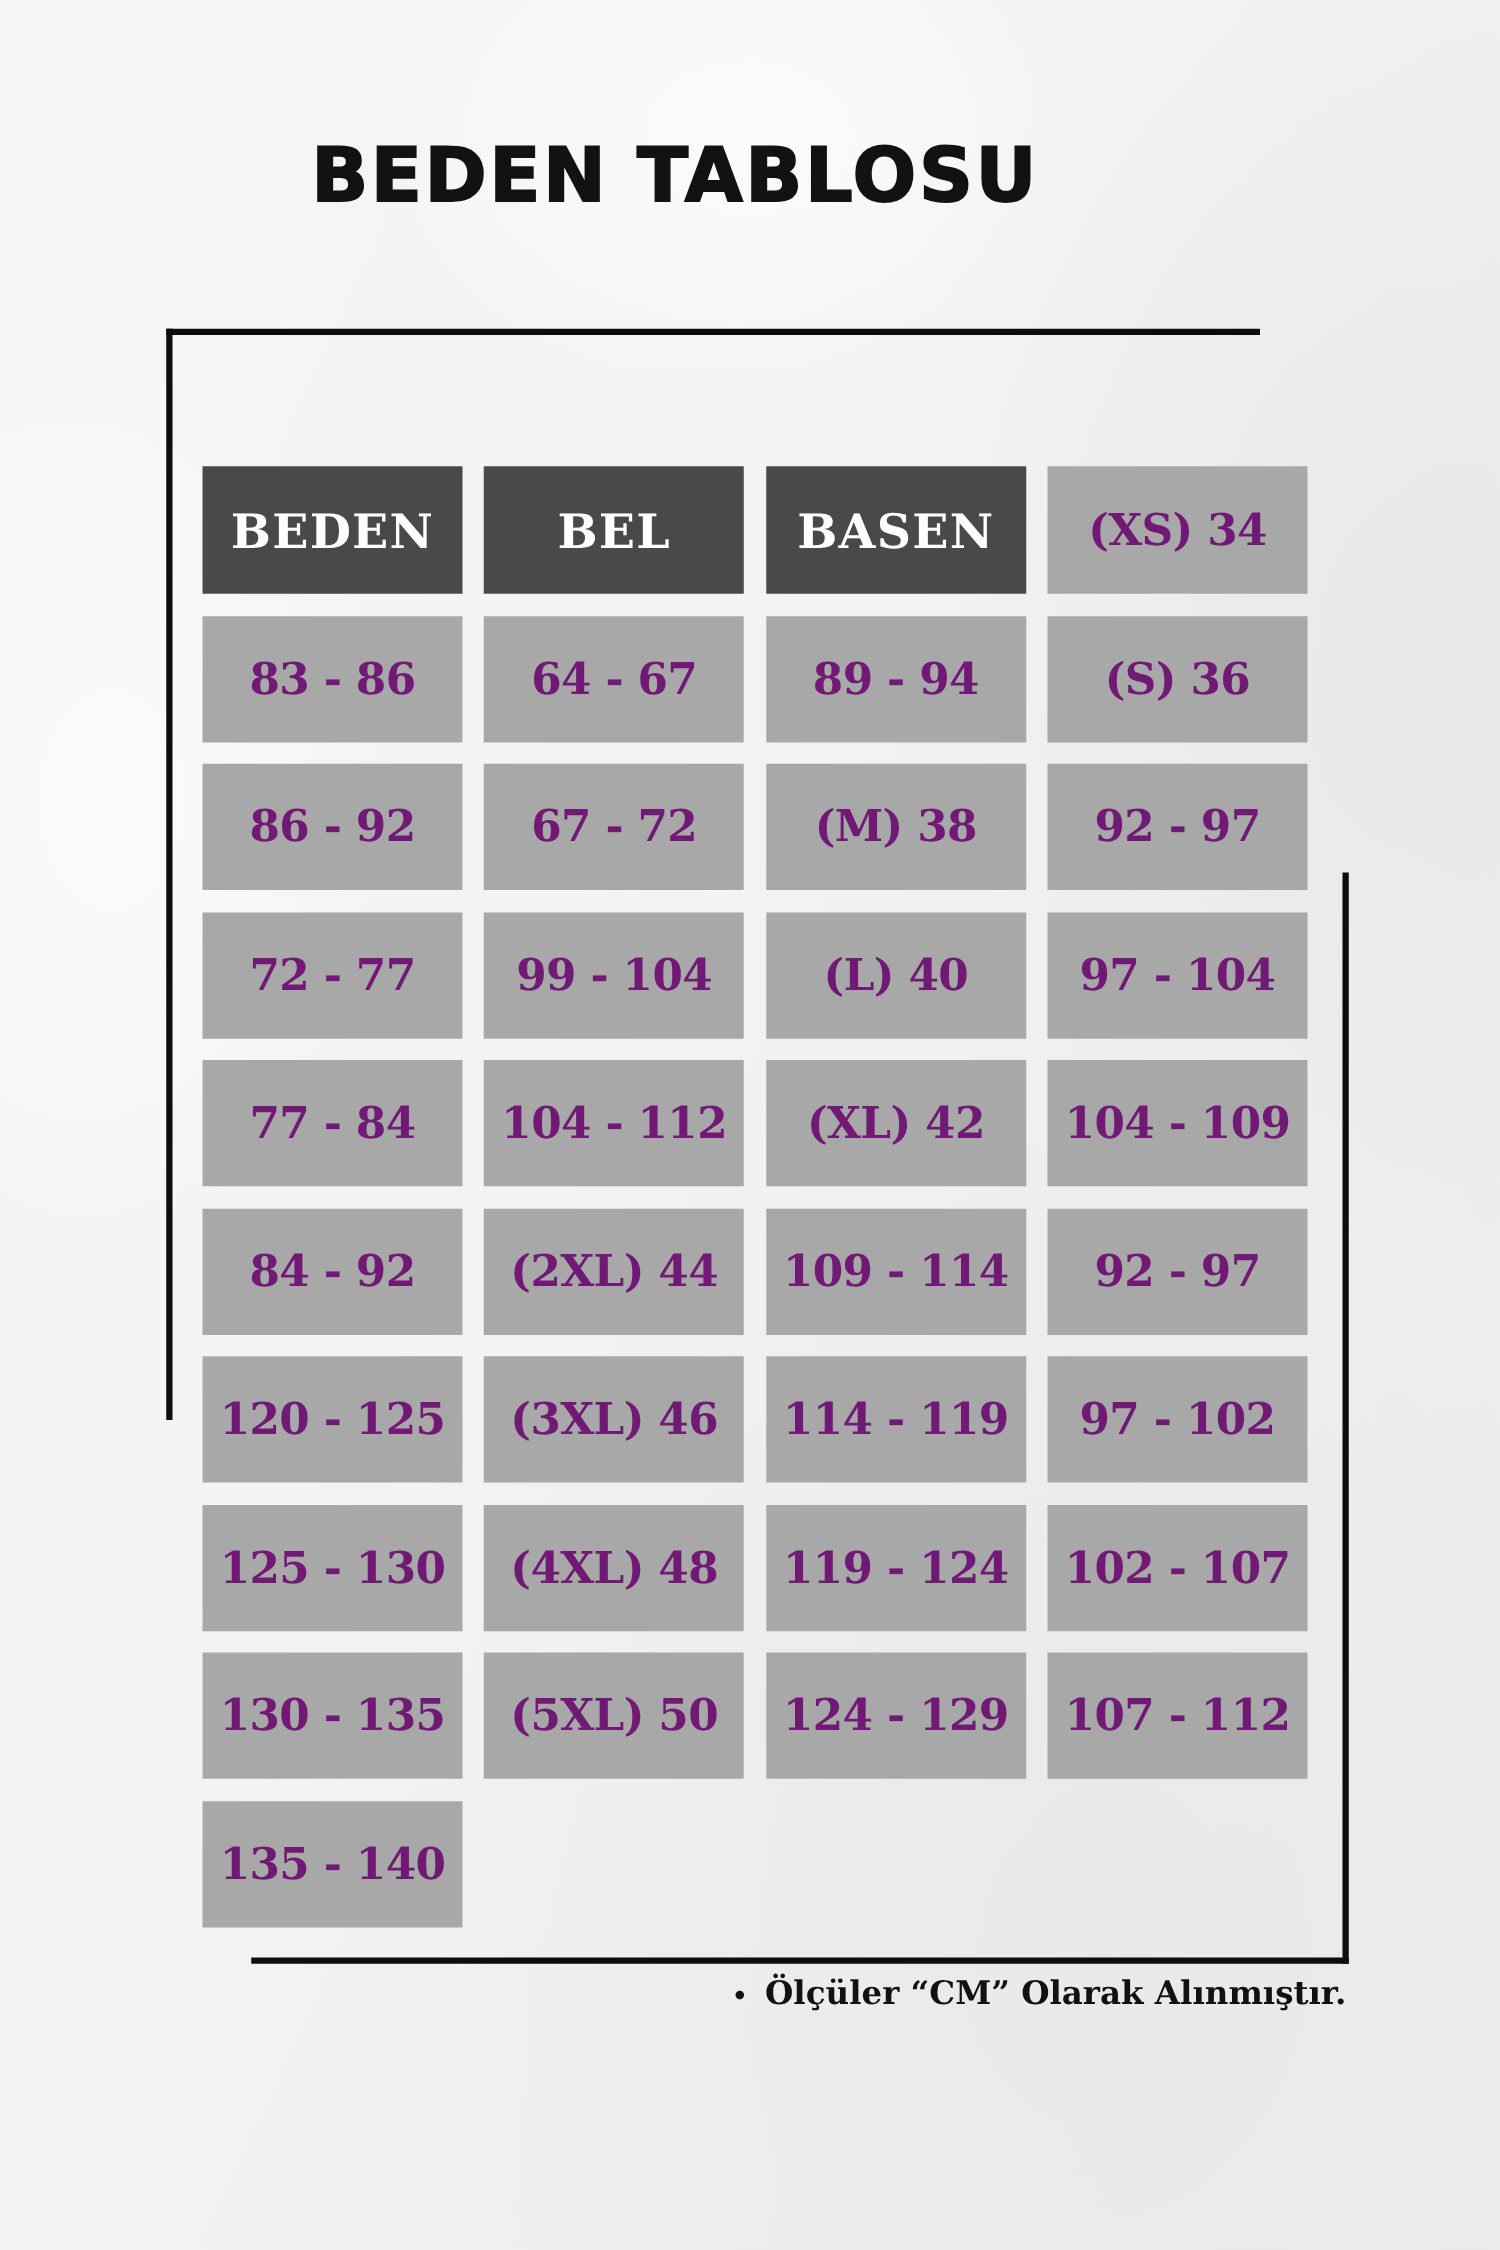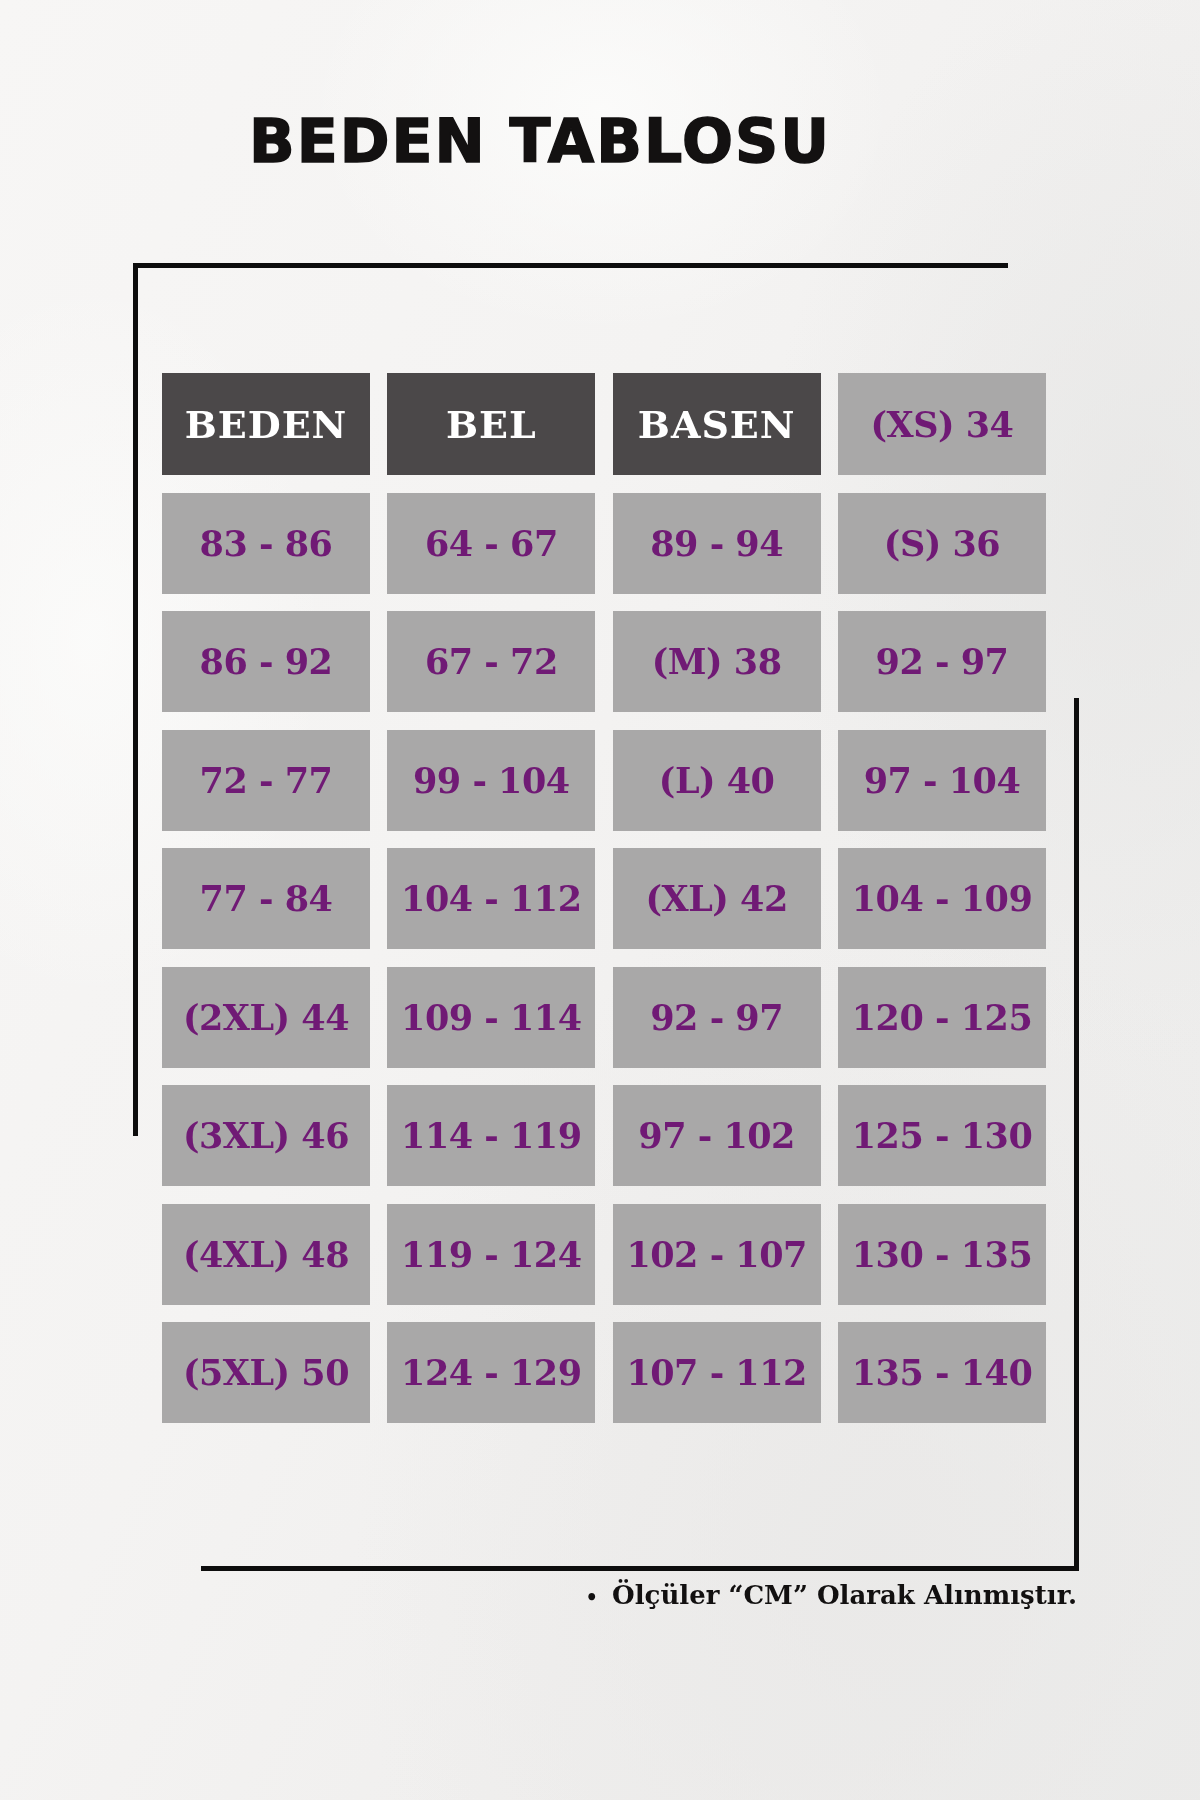--- a/index.html
+++ b/index.html
@@ -100,20 +100,21 @@
       <div class="dcell">(M) 38</div>
       <div class="dcell">92 - 97</div>
       <div class="dcell">72 - 77</div>
       <div class="dcell">99 - 104</div>
       <div class="dcell">(L) 40</div>
       <div class="dcell">97 - 104</div>
       <div class="dcell">77 - 84</div>
       <div class="dcell">104 - 112</div>
       <div class="dcell">(XL) 42</div>
       <div class="dcell">104 - 109</div>
+      <div class="dcell">84 - 92</div>
       <div class="dcell">(2XL) 44</div>
       <div class="dcell">109 - 114</div>
       <div class="dcell">92 - 97</div>
       <div class="dcell">120 - 125</div>
       <div class="dcell">(3XL) 46</div>
       <div class="dcell">114 - 119</div>
       <div class="dcell">97 - 102</div>
       <div class="dcell">125 - 130</div>
       <div class="dcell">(4XL) 48</div>
       <div class="dcell">119 - 124</div>

